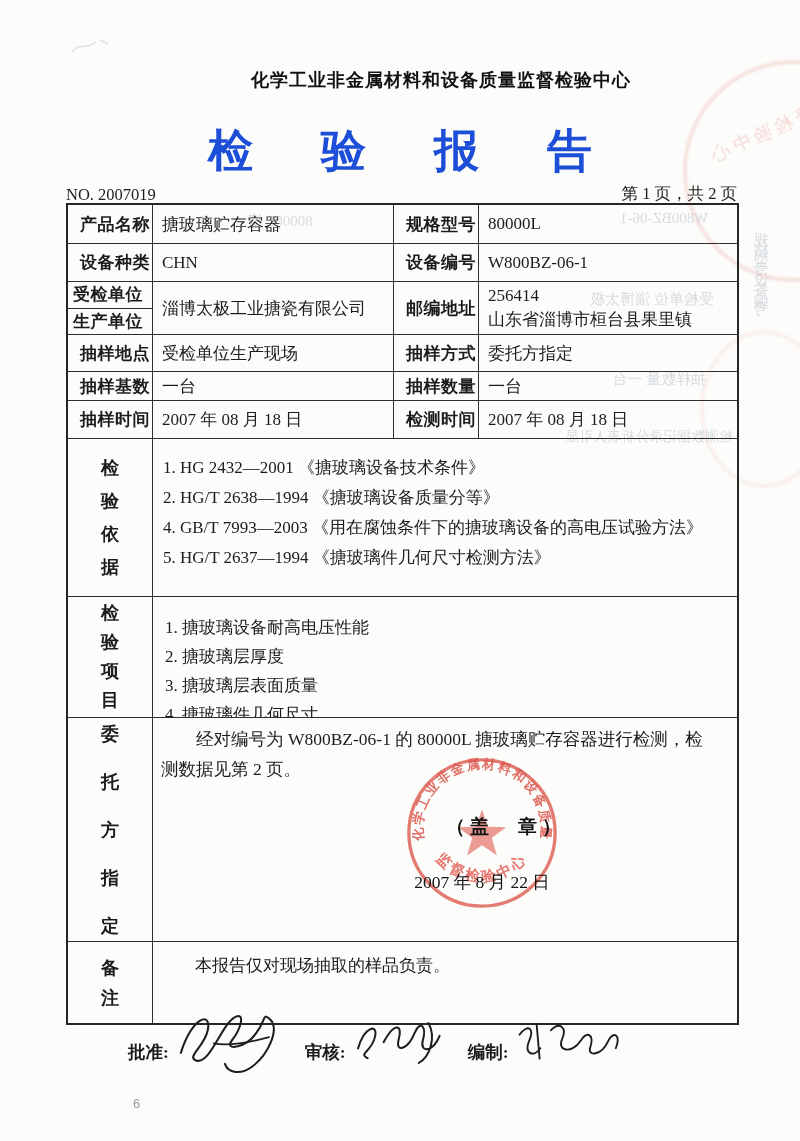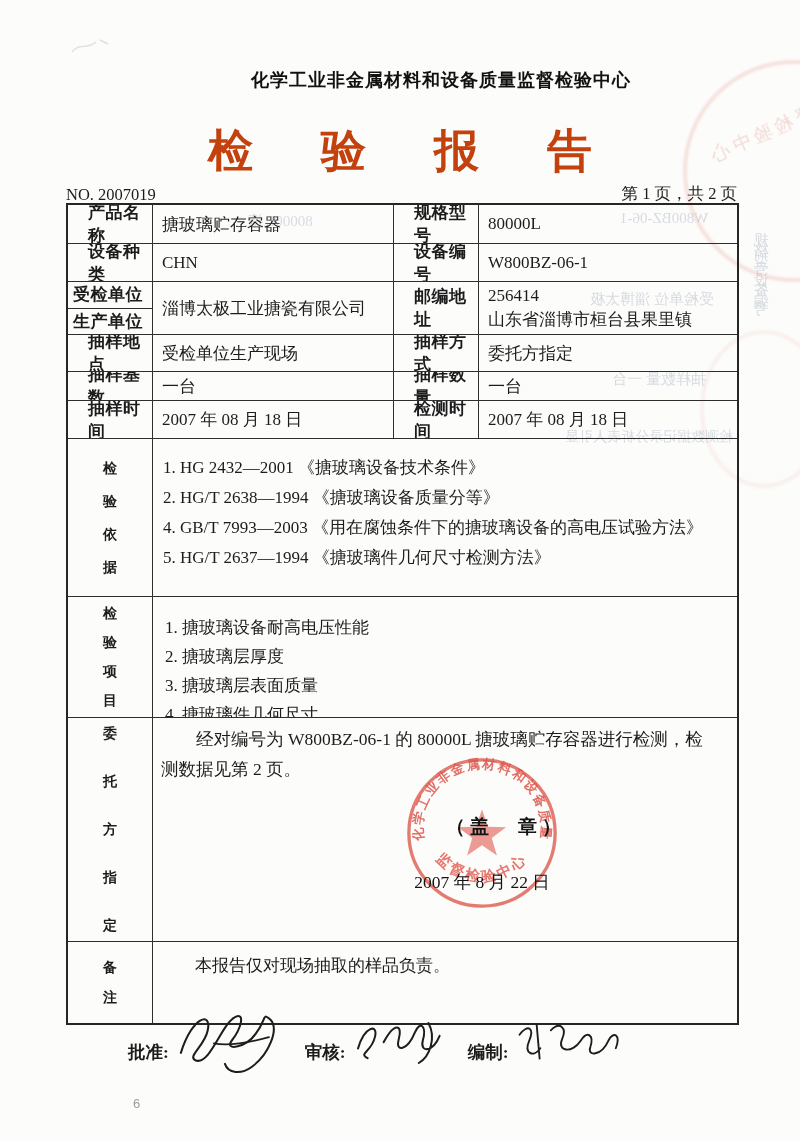--- a/index.html
+++ b/index.html
@@ -10,21 +10,21 @@
   }
   
   .org-title{
     position:absolute;top:68px;left:0;width:100%;text-align:center;
     font-family:"Liberation Sans","DejaVu Sans",sans-serif;
     font-size:18px;font-weight:700;letter-spacing:1px;color:#111;margin-left:41px;
   }
   .report-title{
     position:absolute;top:121px;left:0;width:100%;text-align:center;
     font-family:"Liberation Sans","DejaVu Sans",sans-serif;
-    font-size:45px;font-weight:700;color:#c2410c;
+    font-size:45px;font-weight:700;color:#1d4ed8;
   }
   .report-title span{display:inline-block;letter-spacing:68px;margin-right:-68px;}
   .meta-row{
     position:absolute;top:183px;left:66px;width:671px;
     display:flex;justify-content:space-between;align-items:flex-end;
     font-size:16.5px;
   }
   
   .doc-table{
     position:absolute;left:66px;top:203px;width:669px;
@@ -32,30 +32,30 @@
   }
   .trow{display:flex;}
   .trow + .trow{border-top:1.6px solid #2e2e2e;}
   .c{box-sizing:border-box;display:flex;align-items:center;overflow:hidden;}
   .c + .c{border-left:1.6px solid #2e2e2e;}
   .w1{width:84px;flex:none;}
   .w2{width:241px;flex:none;}
   .w3{width:85px;flex:none;}
   .w4{width:259px;flex:none;}
   .wide{width:585px;flex:none;}
-  .lab{padding-left:20px;font-weight:600;letter-spacing:.5px;}
+  .lab{padding-left:12px;font-weight:600;letter-spacing:.5px;}
   .val{padding-left:9px;}
   .h38{height:38px}.h37{height:37px}.h52{height:52px}.h36{height:36px}.h28{height:28px}
   .stack{flex-direction:column;align-items:stretch;padding:0;}
   .stack .half{flex:1;display:flex;align-items:center;padding-left:5px;font-weight:600;letter-spacing:.5px;}
   .stack .half + .half{border-top:1.4px solid #2e2e2e;}
   .two-line{flex-direction:column;align-items:flex-start;justify-content:center;line-height:24px;}
   
   .sec{align-items:center;justify-content:center;}
-  .vlabel{width:20px;text-align:center;word-break:break-all;font-weight:600;font-size:14px;}
+  .vlabel{width:20px;text-align:center;word-break:break-all;font-weight:600;font-size:18px;}
   .lh33{line-height:33px}.lh29{line-height:29px}.lh48{line-height:48px}.lh30{line-height:30px}
   .content{flex-direction:column;align-items:flex-start;justify-content:flex-start;}
   .basis-c{padding:14px 14px 0 10px;}
   .basis-c div{line-height:30px;}
   .items-c{padding:16px 6px 0 12px;}
   .items-c div{line-height:29px;}
   .concl-c{padding:6px 18px 0 8px;display:block;}
   .concl-text{text-indent:2em;line-height:30px;font-size:17.5px;}
   .remark-c{padding:10px 18px 0 8px;display:block;}
   .remark-text{text-indent:2em;line-height:28px;}

